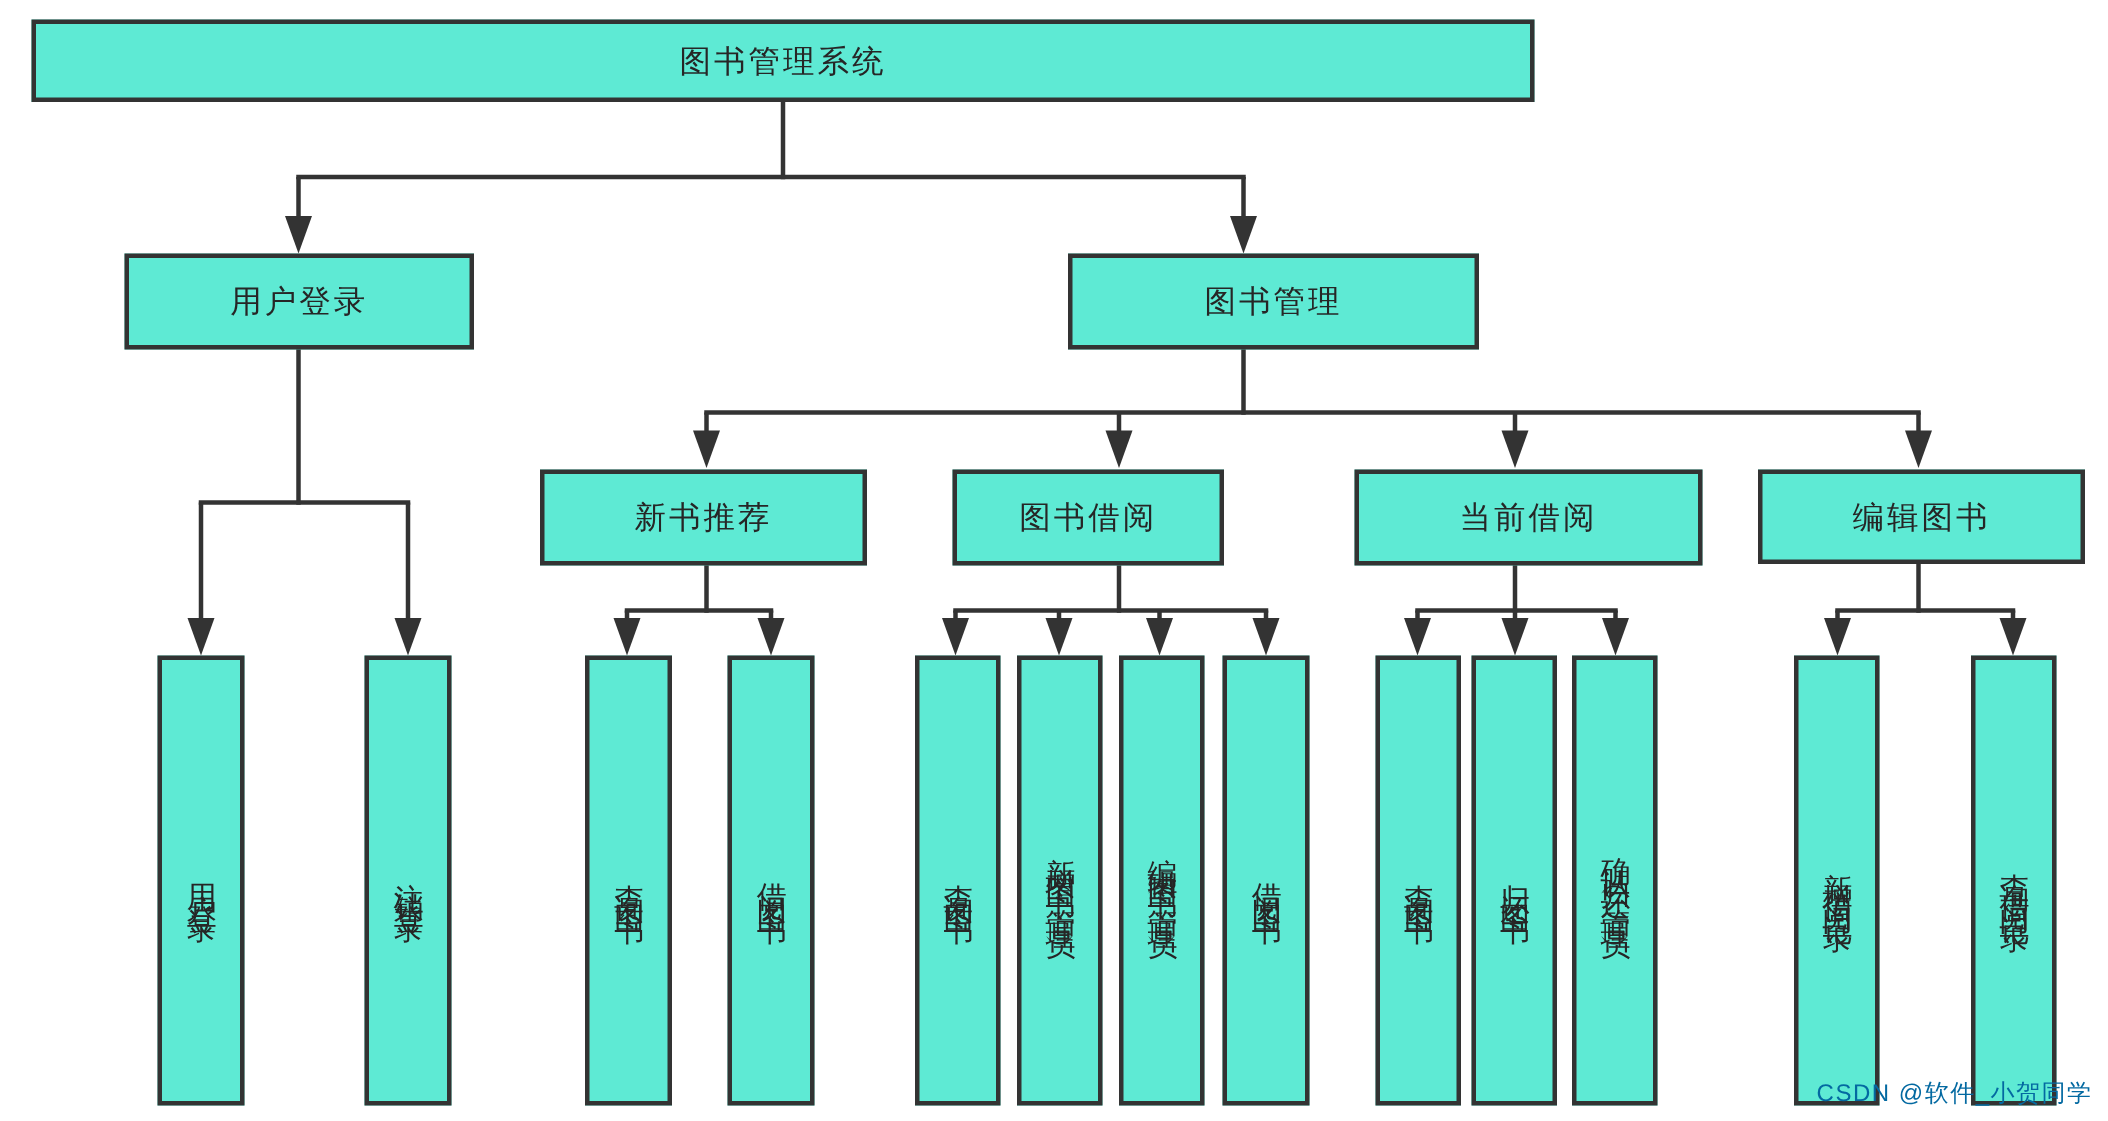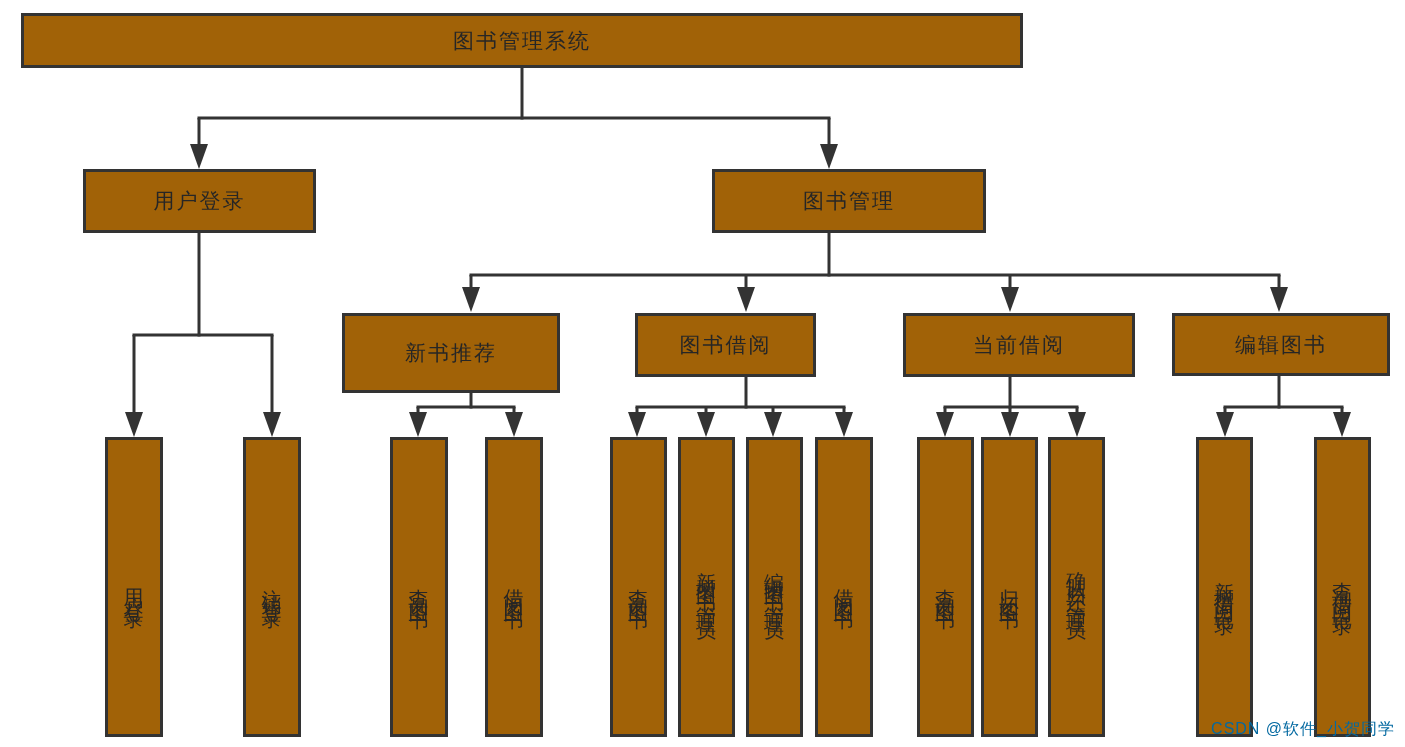--- a/index.html
+++ b/index.html
@@ -18,21 +18,21 @@
   .wires {
     position: absolute;
     left: 0;
     top: 0;
     z-index: 1;
   }
   .box {
     position: absolute;
     box-sizing: border-box;
     border: 3px solid #333333;
-    background: #a16207;
+    background: #5eead4;
     display: flex;
     align-items: center;
     justify-content: center;
     z-index: 2;
   }
   .box .lbl {
     color: #262626;
     font-size: 21px;
     letter-spacing: 2px;
     white-space: nowrap;
@@ -141,21 +141,21 @@
     <span class="lbl">图书管理系统</span>
   </div>
 
   <div class="box" style="left:83px; top:169px; width:233px; height:64px">
     <span class="lbl">用户登录</span>
   </div>
   <div class="box" style="left:712px; top:169px; width:274px; height:64px">
     <span class="lbl">图书管理</span>
   </div>
 
-  <div class="box" style="left:342px; top:313px; width:218px; height:80px">
+  <div class="box" style="left:360px; top:313px; width:218px; height:64px">
     <span class="lbl">新书推荐</span>
   </div>
   <div class="box" style="left:635px; top:313px; width:181px; height:64px">
     <span class="lbl">图书借阅</span>
   </div>
   <div class="box" style="left:903px; top:313px; width:232px; height:64px">
     <span class="lbl">当前借阅</span>
   </div>
   <div class="box" style="left:1172px; top:313px; width:218px; height:63px">
     <span class="lbl">编辑图书</span>

